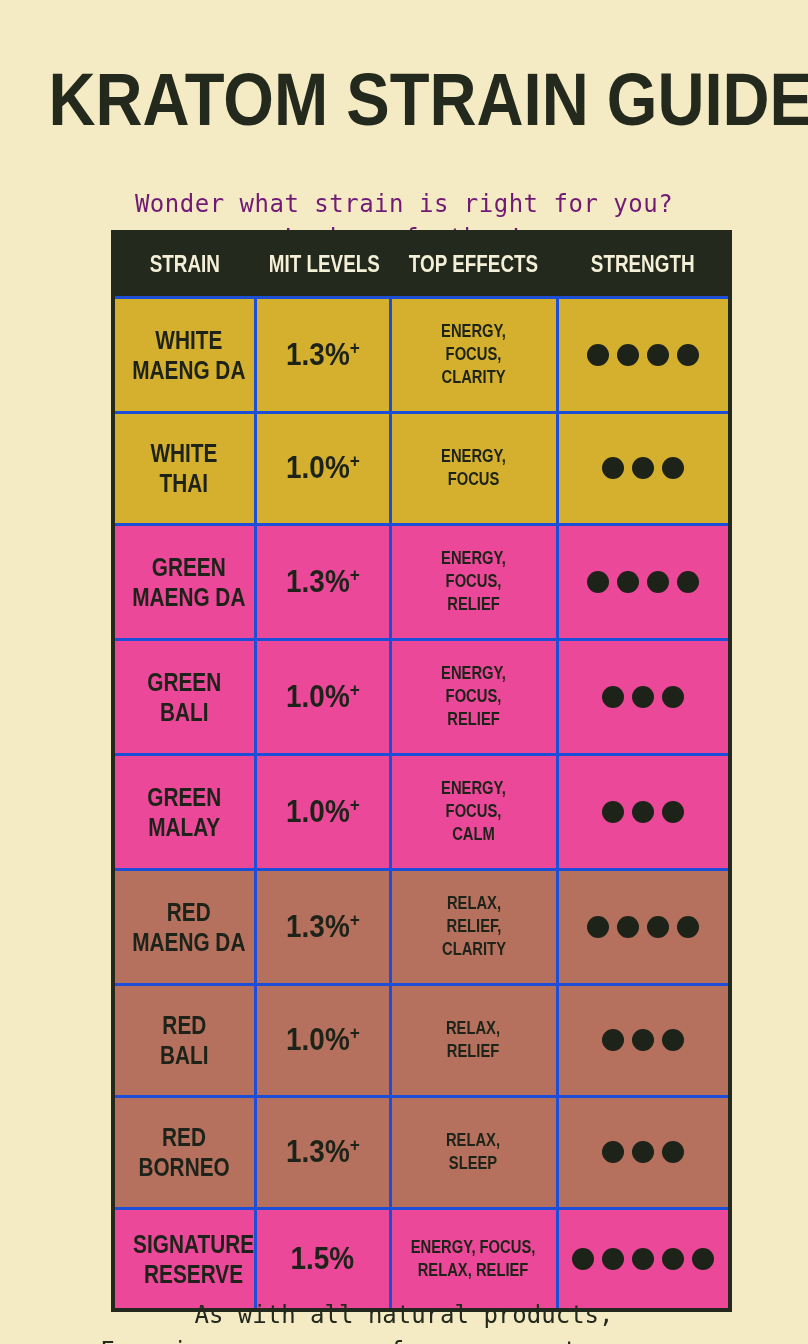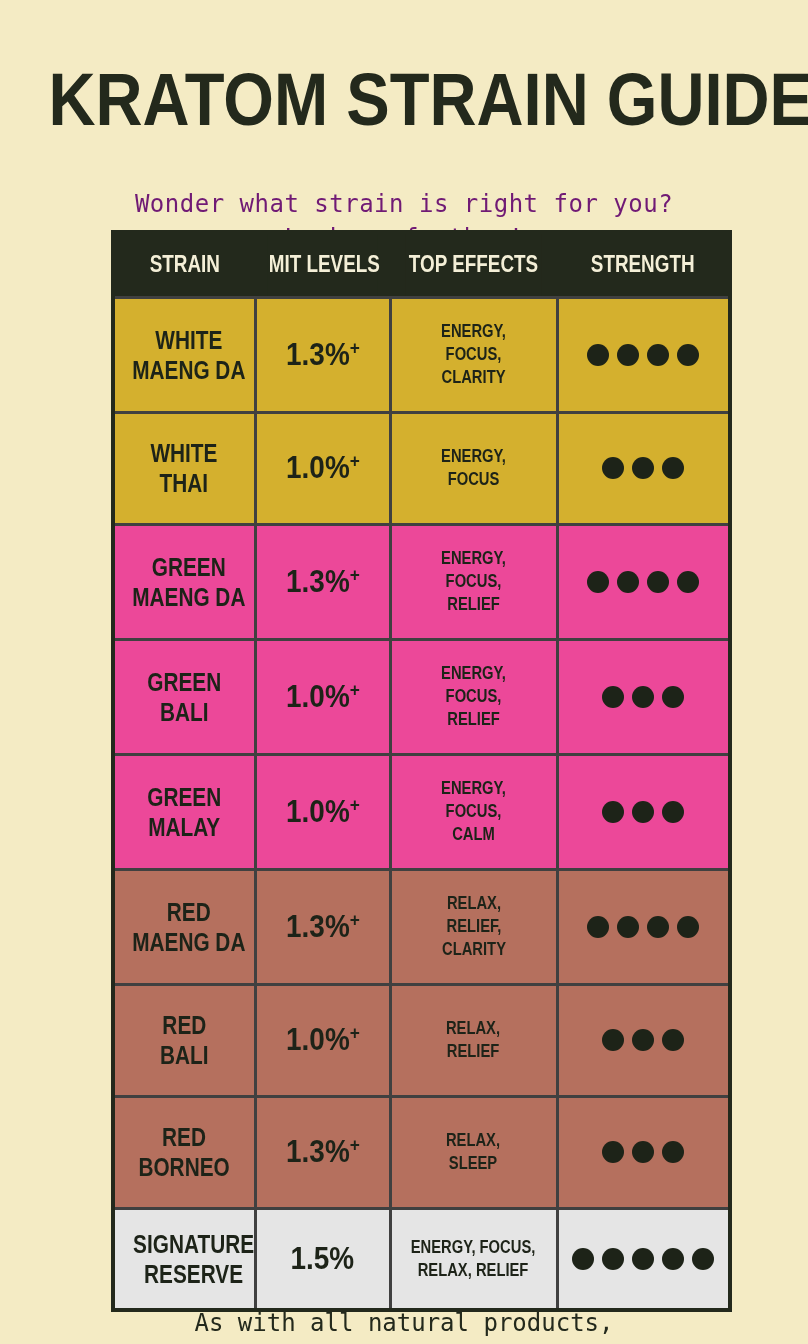--- a/index.html
+++ b/index.html
@@ -73,21 +73,21 @@
     letter-spacing: 0px;
     padding: 17px 2px 18px;
     text-align: center;
     border: none;
     transform: scaleX(0.82);
     white-space: nowrap;
   }
   thead tr { background: #23291c; }
 
   tbody td {
-    border: 3px solid #404040;
+    border: 3px solid #1d4ed8;
     text-align: center;
     vertical-align: middle;
     color: #1d2318;
     padding: 6px 3px;
   }
 
   .strain-name {
     font-family: "Liberation Sans", sans-serif;
     font-weight: bold;
     font-size: 26px;
@@ -131,41 +131,41 @@
     width: 22px;
     height: 22px;
     border-radius: 50%;
     background: #1d2318;
     display: block;
   }
 
   tr.row-white  td { background: #d4b02e; }
   tr.row-green  td { background: #ec4899; }
   tr.row-red    td { background: #b5705e; text-decoration: underline; }
-  tr.row-cream  td { background: #e5e5e5; text-decoration: underline; }
+  tr.row-cream  td { background: #ec4899; text-decoration: underline; }
 
   
   tr.h-3 td { height: 100px; }
   tr.h-2 td { height: 97px; }
   tr.h-sig td { height: 86px; }
 
   
   .footer {
     position: absolute;
     left: 0;
     top: 1247px;
     width: 808px;
     text-align: center;
     color: #23291c;
     font-family: "DejaVu Sans Mono", "Liberation Mono", monospace;
     font-size: 24px;
     line-height: 36px;
     letter-spacing: 0px;
   }
-  .footer .line { display: block; margin-top: 8px; }
+  .footer .line { display: block; }
 </style>
 </head>
 <body>
 
 <div class="page">
 
   <h1 class="title">KRATOM STRAIN GUIDE</h1>
 
   <div class="subtitle">
     <span class="line">Wonder what strain is right for you?</span>

